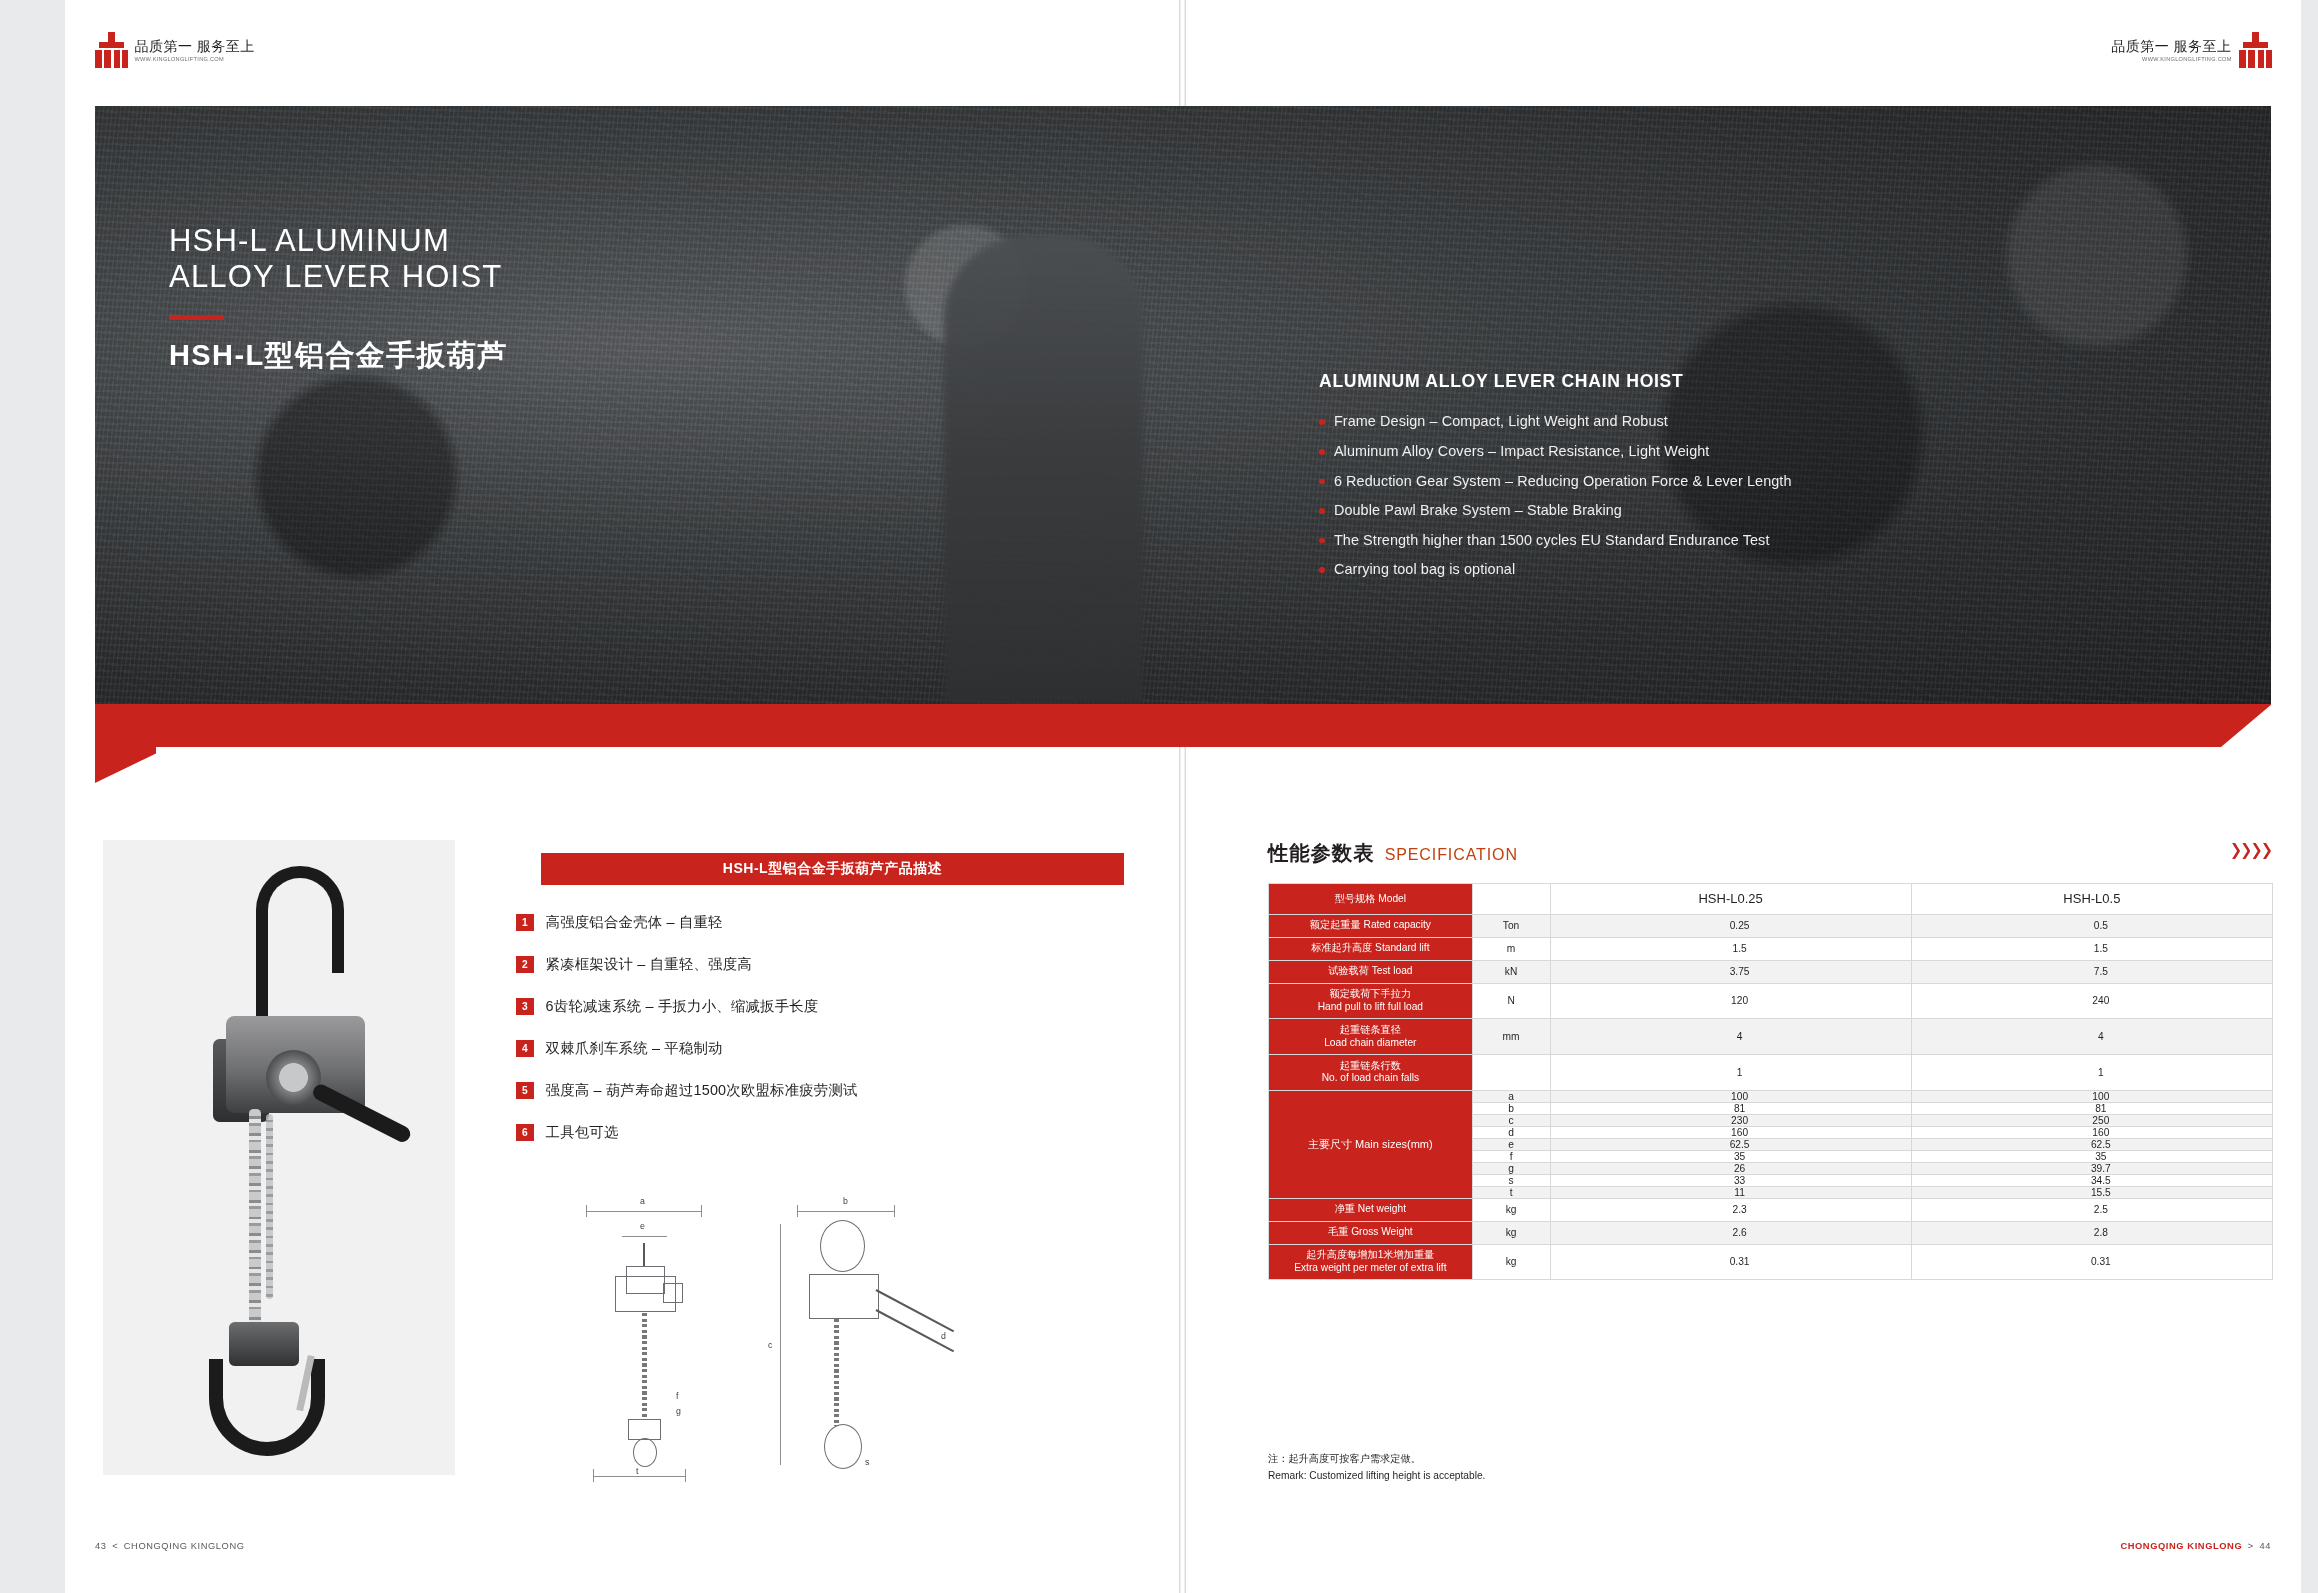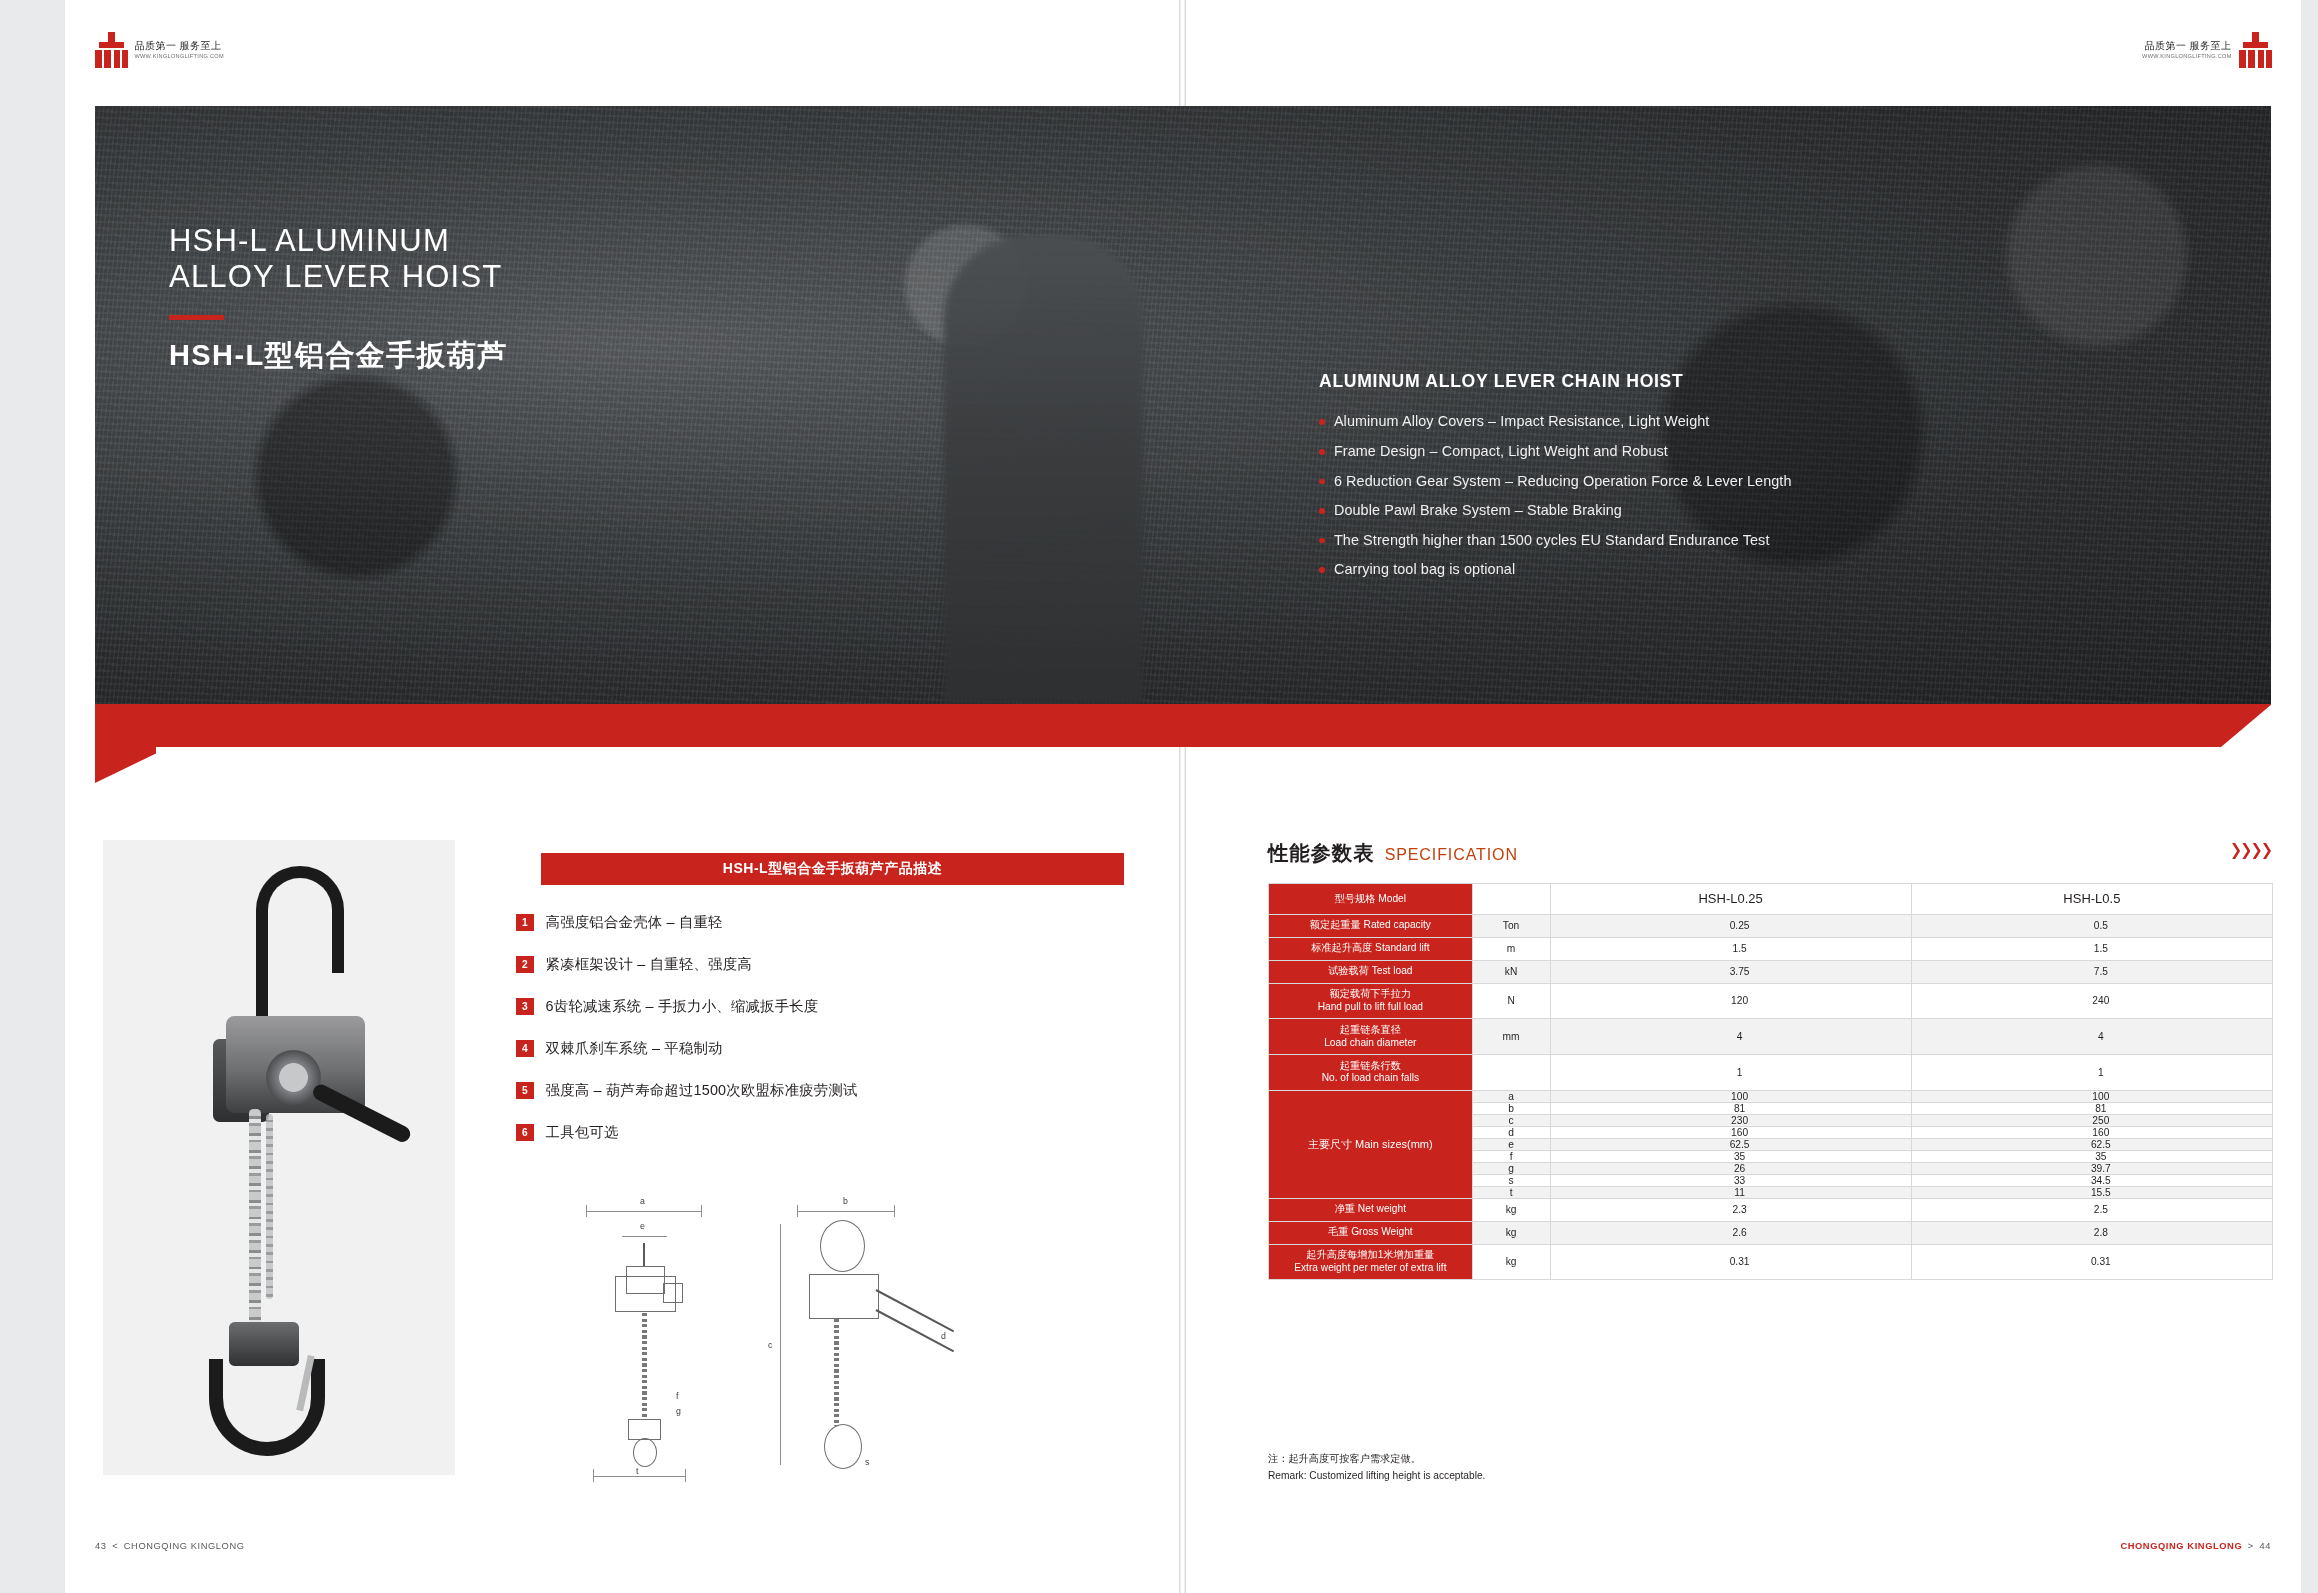--- a/index.html
+++ b/index.html
@@ -36,21 +36,21 @@
   .logo-mark i {
     position: absolute; background: #c8241d; display: block;
   }
   .lm1 { left: 13px; top: 0;   width: 6.5px; height: 10.2px; }
   .lm2 { left: 3.7px;  top: 10.2px; width: 25px; height: 5.6px; }
   .lm3 { left: 0px;  top: 17.6px; width: 6.5px; height: 18.5px; }
   .lm4 { left: 9.3px; top: 17.6px; width: 6.5px; height: 18.5px; }
   .lm5 { left: 18.5px; top: 17.6px; width: 6.5px; height: 18.5px; }
   .lm6 { left: 27px; top: 17.6px; width: 5.6px; height: 18.5px; }
   .logo-text { line-height: 1.35; }
-  .logo-cn { font-size: 10px; color: #231f20; letter-spacing: 0.5px; font-family: Liberation Serif, serif; }
+  .logo-cn { font-size: 14px; color: #231f20; letter-spacing: 0.5px; }
   .logo-url { font-size: 5.6px; color: #6d6e71; letter-spacing: 0.3px; }
   .logo-right .logo-text { text-align: right; }
   
   .hero {
     position: absolute;
     left: 95px; top: 106px;
     width: 2176px; height: 598px;
     background:
       radial-gradient(ellipse at 25% 40%, #5a5d60 0%, #3d4042 38%, #2a2c2e 70%, #202223 100%);
     overflow: hidden;
@@ -293,25 +293,25 @@
       </div>
       <div class="hero-rule"></div>
       <div class="hero-title-cn">HSH-L型铝合金手扳葫芦</div>
     </div>
 
     <div class="hero-right">
       <div class="hero-sub">ALUMINUM ALLOY LEVER CHAIN HOIST</div>
 
       <div class="feat-row">
         <span class="feat-dot"></span>
-        <span class="feat-txt">Aluminum Alloy Covers – Impact Resistance, Light Weight</span>
+        <span class="feat-txt">Frame Design – Compact, Light Weight and Robust</span>
       </div>
       <div class="feat-row">
         <span class="feat-dot"></span>
-        <span class="feat-txt">Frame Design – Compact, Light Weight and Robust</span>
+        <span class="feat-txt">Aluminum Alloy Covers – Impact Resistance, Light Weight</span>
       </div>
       <div class="feat-row">
         <span class="feat-dot"></span>
         <span class="feat-txt">6 Reduction Gear System – Reducing Operation Force &amp; Lever Length</span>
       </div>
       <div class="feat-row">
         <span class="feat-dot"></span>
         <span class="feat-txt">Double Pawl Brake System – Stable Braking</span>
       </div>
       <div class="feat-row">

